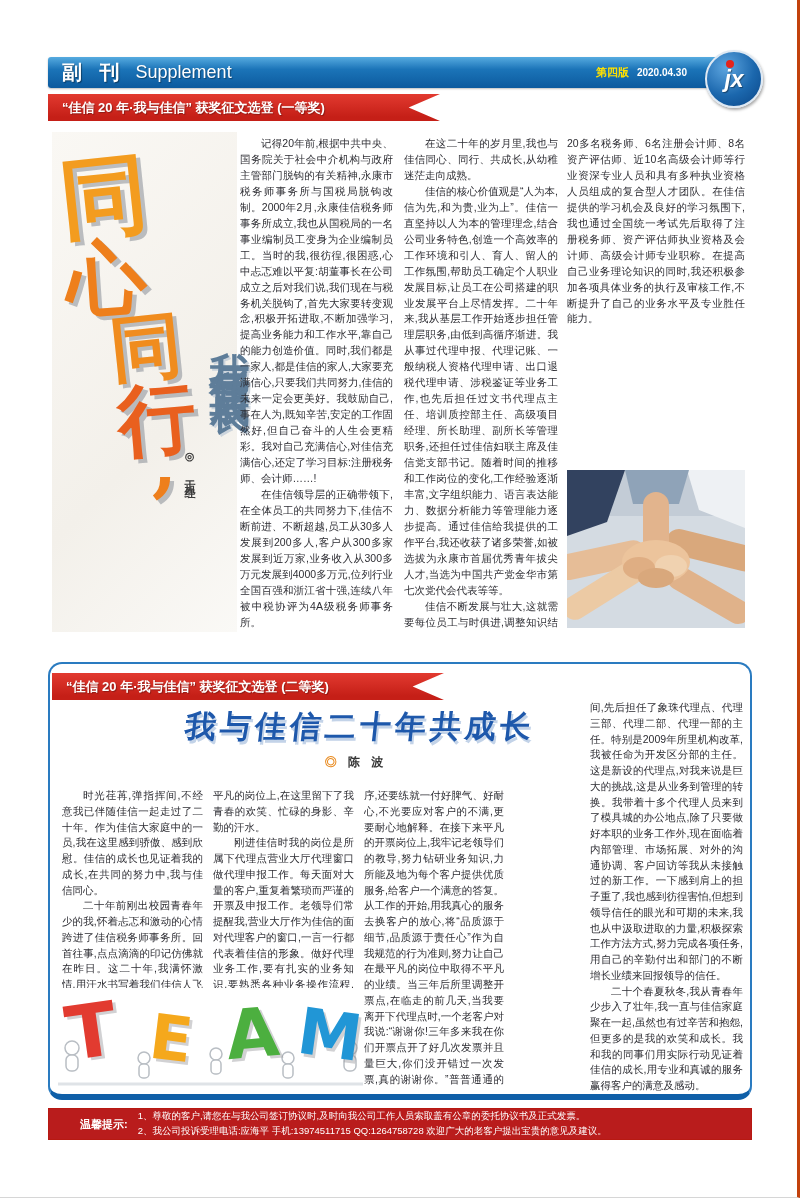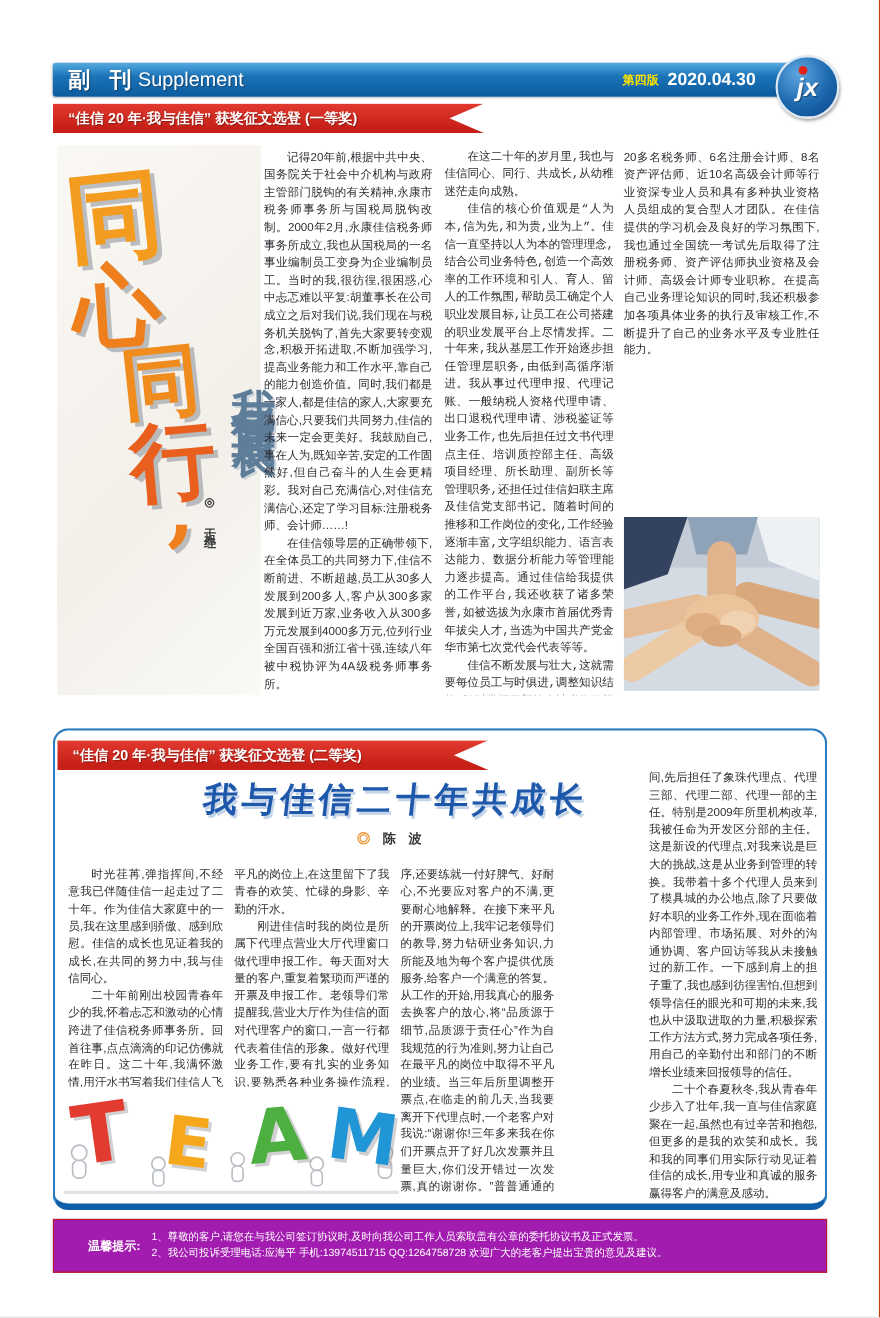--- a/index.html
+++ b/index.html
@@ -1,30 +1,30 @@
 <!DOCTYPE html>
 <html><head>
 <meta charset="utf-8">
 <style>
   html,body{margin:0;padding:0;}
   body{
     width:800px;height:1198px;position:relative;background:#ffffff;
     font-family:"Liberation Sans", sans-serif;overflow:hidden;
   }
-  .sheet{position:absolute;inset:0;background:#fff;border-right:1px solid #c2410c;border-bottom:1px solid #d6d6d6;}
+  .sheet{position:absolute;inset:0;background:#fff;border-right:3px solid #c2410c;border-bottom:1px solid #d6d6d6;}
 
   
   .hdr{position:absolute;left:48px;top:57px;width:697px;height:31px;border-radius:3px;
     background:linear-gradient(180deg,#56abe0 0%,#1b74b8 40%,#0c5a9e 100%);
     display:flex;align-items:center;box-shadow:0 1px 2px rgba(0,0,0,.25);}
   .hdr .cn{color:#fff;font-size:20px;font-weight:bold;letter-spacing:6px;margin-left:14px;text-shadow:1px 1px 1px rgba(0,0,0,.4);}
-  .hdr .en{color:#fff;font-size:18px;font-weight:500;text-shadow:1px 1px 1px rgba(0,0,0,.35);}
+  .hdr .en{color:#fff;font-size:18px;margin-left:10px;font-weight:500;text-shadow:1px 1px 1px rgba(0,0,0,.35);}
   .hdr .spacer{flex:1;}
   .hdr .edition{color:#ffe100;font-size:11px;font-weight:bold;margin-right:8px;}
-  .hdr .date{color:#ffffff;font-size:16px;font-weight:bold;margin-right:58px;}
+  .hdr .date{color:#ffffff;font-size:10px;font-weight:bold;margin-right:58px;}
   .logo{position:absolute;left:705px;top:50px;width:54px;height:54px;border-radius:50%;
     background:radial-gradient(circle at 35% 28%,#5ea6e0 0%,#1b67ad 55%,#0a4586 100%);
     border:2px solid #dfe9f3;box-shadow:1px 2px 3px rgba(0,0,0,.35);display:flex;align-items:center;justify-content:center;}
   .logo .txt{color:#fff;font-size:23px;font-weight:bold;font-style:italic;text-shadow:1px 1px 1px rgba(0,0,0,.4);}
   .logo .dot{position:absolute;left:19px;top:8px;width:8px;height:8px;border-radius:50%;background:#e5231b;}
 
   
   .ribbon{position:absolute;height:27px;line-height:27px;color:#fff;font-size:13px;font-weight:bold;
     padding-left:14px;box-sizing:border-box;
     background:linear-gradient(180deg,#e23a30 0%,#c51f17 85%);
@@ -43,21 +43,21 @@
     font-size:11px;color:#3a3a3a;font-weight:bold;letter-spacing:3px;}
   .deco-bg{position:absolute;left:52px;top:132px;width:185px;height:500px;
     background:linear-gradient(135deg,#faf8f4 0%,#f3f0ea 60%,#faf9f6 100%);}
 
   
   .col{position:absolute;overflow:hidden;text-align:justify;color:#2d2d33;}
   .col p.para{margin:0;text-indent:2em;}
   .col p.cont{text-indent:0;}
   .a1{top:136px;height:496px;font-size:10.5px;line-height:1.52;}
   .a1c1{left:240px;width:153px;}
-  .a1c2{left:404px;width:154px;font-family:Liberation Mono, monospace;}
+  .a1c2{left:404px;width:154px;}
   .a1c3{left:567px;width:178px;height:330px;}
 
   .photo{position:absolute;left:567px;top:470px;width:178px;height:158px;overflow:hidden;
     box-shadow:0 0 0 1px #d8dde2 inset;}
 
   
   .box2{position:absolute;left:48px;top:662px;width:704px;height:438px;box-sizing:border-box;
     border:2px solid #2a7bc0;border-bottom:6px solid #0f5fa8;border-radius:14px;background:#fff;}
   .title2{position:absolute;left:120px;top:706px;width:480px;text-align:center;
     font-family:"DejaVu Serif", serif;font-size:31px;font-weight:bold;color:#1e58ab;
@@ -75,21 +75,21 @@
   .team{position:absolute;left:58px;top:986px;width:305px;height:104px;}
   .team svg{position:absolute;left:0;top:0;}
   .team .ltr{position:absolute;font-family:"DejaVu Sans", sans-serif;font-weight:bold;
     text-shadow:3px 3px 0 rgba(140,140,145,.4), -1px -1px 0 #ffffff;}
   .team .l0{left:8px;top:2px;font-size:74px;transform:rotate(-8deg);}
   .team .l1{left:92px;top:16px;font-size:62px;transform:rotate(7deg);}
   .team .l2{left:168px;top:8px;font-size:68px;transform:rotate(-5deg);}
   .team .l3{left:240px;top:12px;font-size:64px;transform:rotate(8deg);}
 
   
-  .tip{position:absolute;left:48px;top:1108px;width:704px;height:49px;background:#a21caf;
+  .tip{position:absolute;left:48px;top:1108px;width:704px;height:32px;background:#b91c1c;
     display:flex;align-items:center;box-shadow:0 0 0 1px #b71912 inset;}
   .tip .lbl{color:#fff;font-size:11px;font-weight:bold;margin-left:32px;white-space:nowrap;}
   .tip .lines{color:#fff;font-size:9.5px;line-height:1.55;margin-left:10px;}
 </style>
 </head>
 <body>
 
 <div class="sheet">
 
   <div class="hdr">

